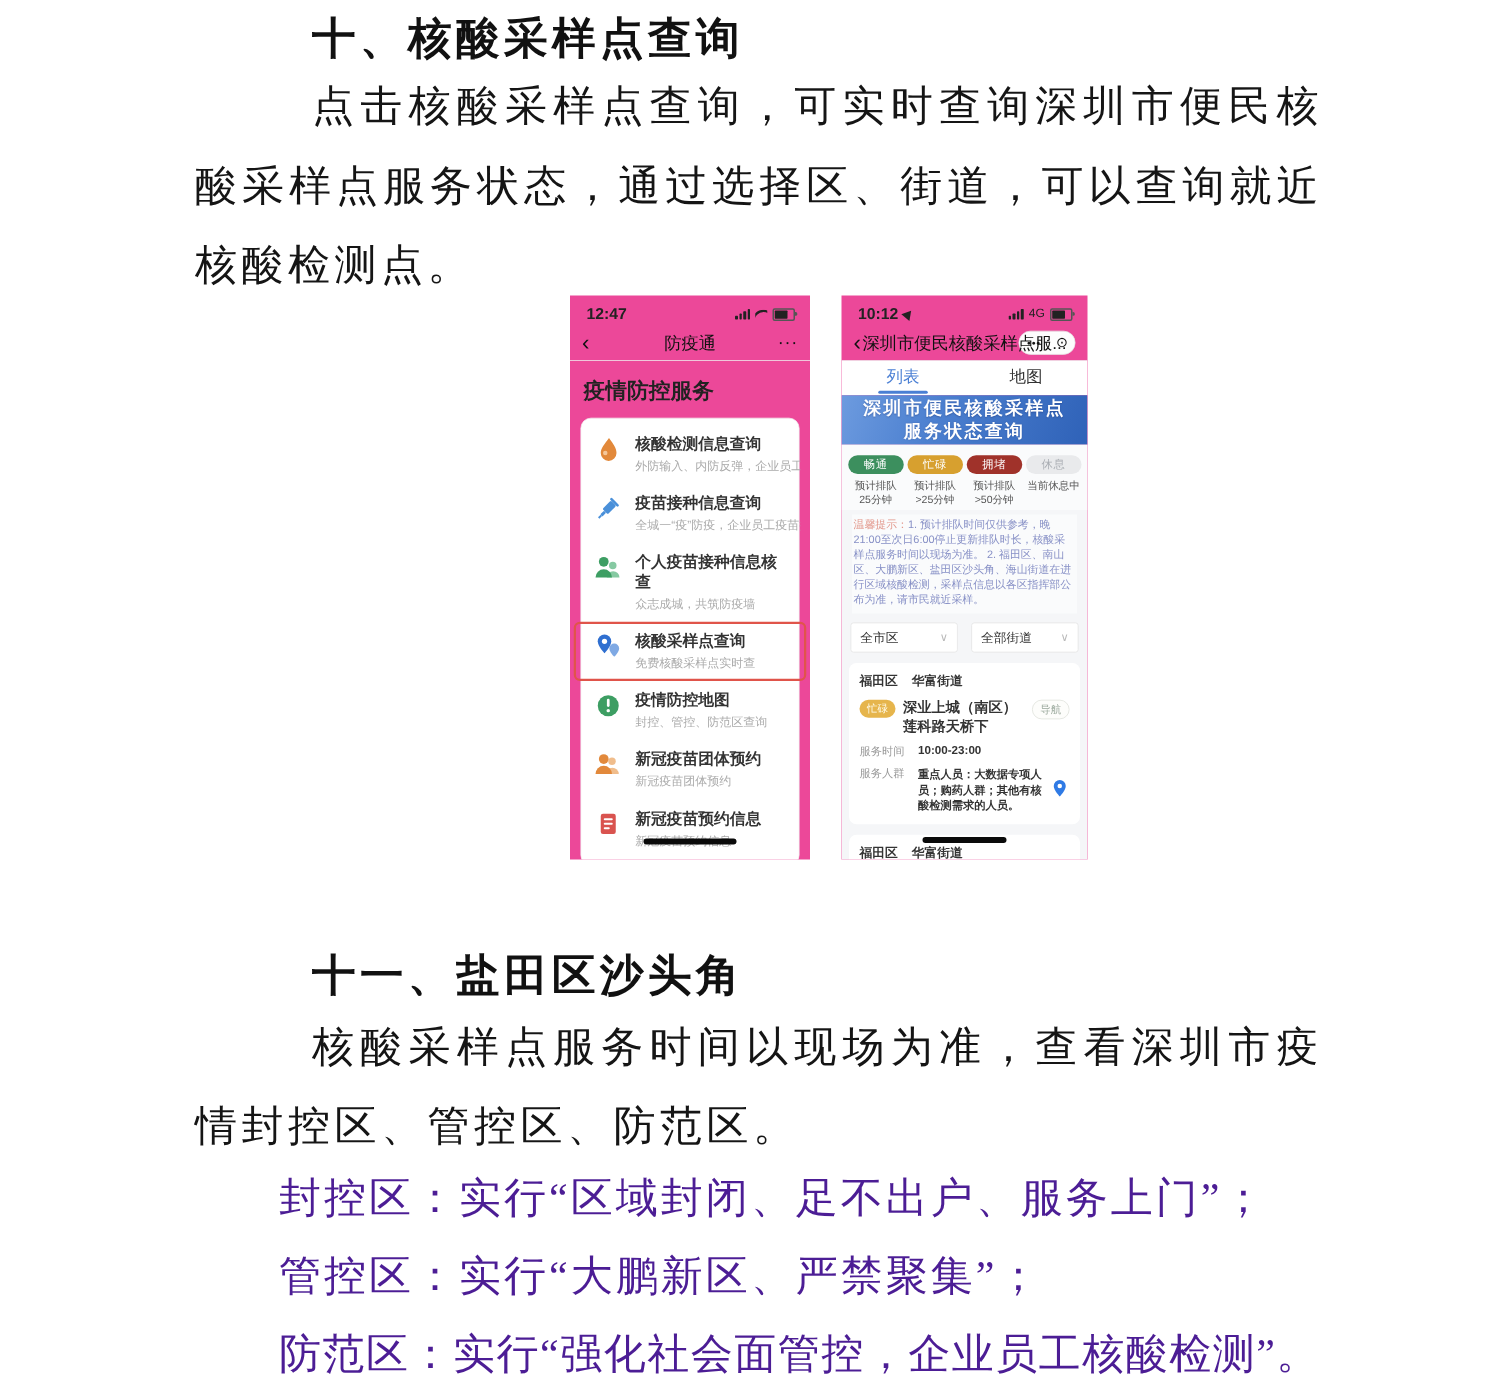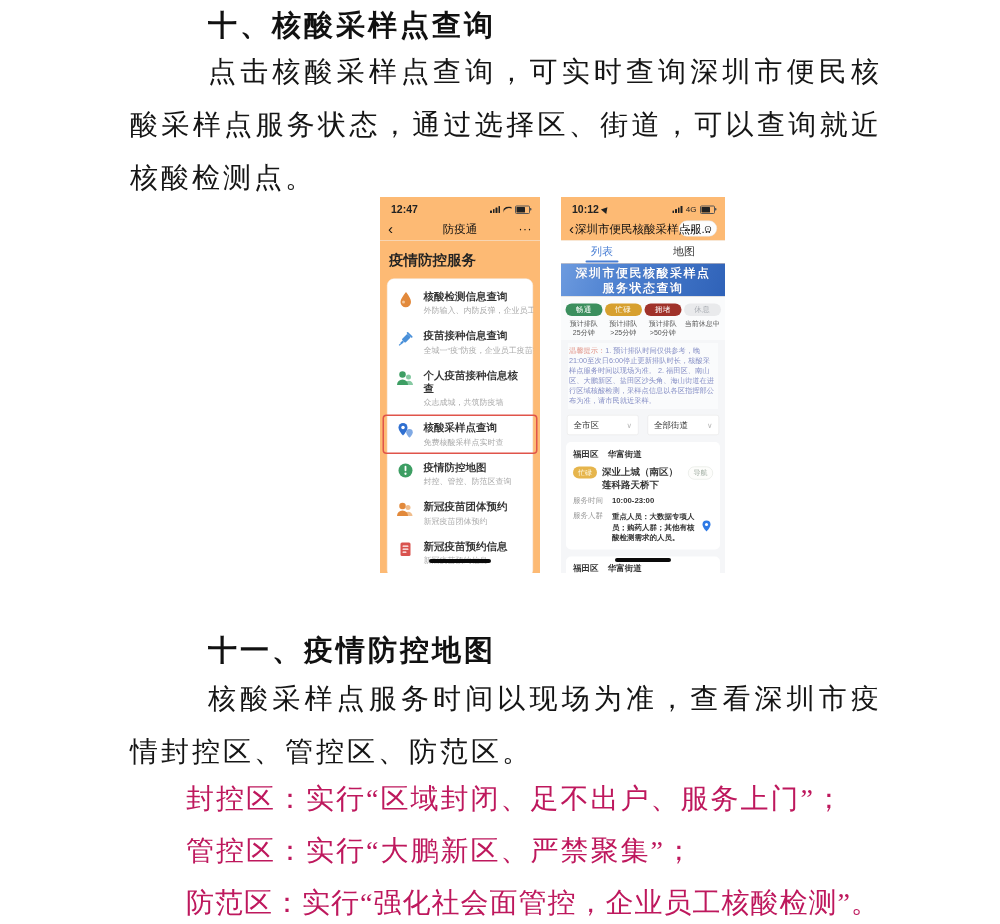--- a/index.html
+++ b/index.html
@@ -10,25 +10,25 @@
   .doc-h{position:absolute;font-family:"Liberation Sans",sans-serif;font-weight:bold;
          font-size:29px;letter-spacing:3px;color:#111;}
   #h10{left:208px;top:6px;}
   #h11{left:208px;top:631px;}
   .doc-p{position:absolute;left:130px;width:752px;font-family:"Liberation Serif",serif;
          font-size:28px;line-height:53px;letter-spacing:3px;text-indent:78px;
          text-align:justify;color:#151515;}
   #p10{top:45px;}
   #p11{top:672px;}
   .rule{position:absolute;left:130px;width:762px;font-family:"Liberation Serif",serif;
-        font-size:28px;letter-spacing:2px;text-indent:56px;color:#be185d;white-space:nowrap;}
+        font-size:28px;letter-spacing:2px;text-indent:56px;color:#4c1d95;white-space:nowrap;}
   #r1{top:780px;} #r2{top:832px;} #r3{top:884px;letter-spacing:1px;}
 
   
-  .phone{position:absolute;top:197px;overflow:hidden;background:#fdba74;}
+  .phone{position:absolute;top:197px;overflow:hidden;background:#ec4899;}
   #phoneL{left:380px;width:160px;height:376px;}
   #phoneR{left:561px;width:164px;height:376px;}
   .scale2{transform:scale(0.5);transform-origin:0 0;}
   #phoneL .scale2{width:320px;height:752px;}
   #phoneR .scale2{width:328px;height:752px;}
   .home-bar{position:absolute;left:50%;transform:translateX(-50%);height:4px;
             background:#0a0a0a;border-radius:2px;z-index:5;}
   #phoneL .home-bar{bottom:10px;width:62px;}
   #phoneR .home-bar{bottom:11px;width:56px;}
 
@@ -346,17 +346,17 @@
           <span class="street">华富街道</span>
         </div>
 
       </div>
 
     </div>
   </div>
   <div class="home-bar"></div>
 </div>
 
-<div class="doc-h" id="h11">十一、疫情防控地图</div>
+<div class="doc-h" id="h11">十一、盐田区沙头角</div>
 <div class="doc-p" id="p11">核酸采样点服务时间以现场为准，查看深圳市疫情封控区、管控区、防范区。</div>
 <div class="rule" id="r1">封控区：实行“区域封闭、足不出户、服务上门”；</div>
 <div class="rule" id="r2">管控区：实行“大鹏新区、严禁聚集”；</div>
 <div class="rule" id="r3">防范区：实行“强化社会面管控，企业员工核酸检测”。</div>
 
 </body></html>

